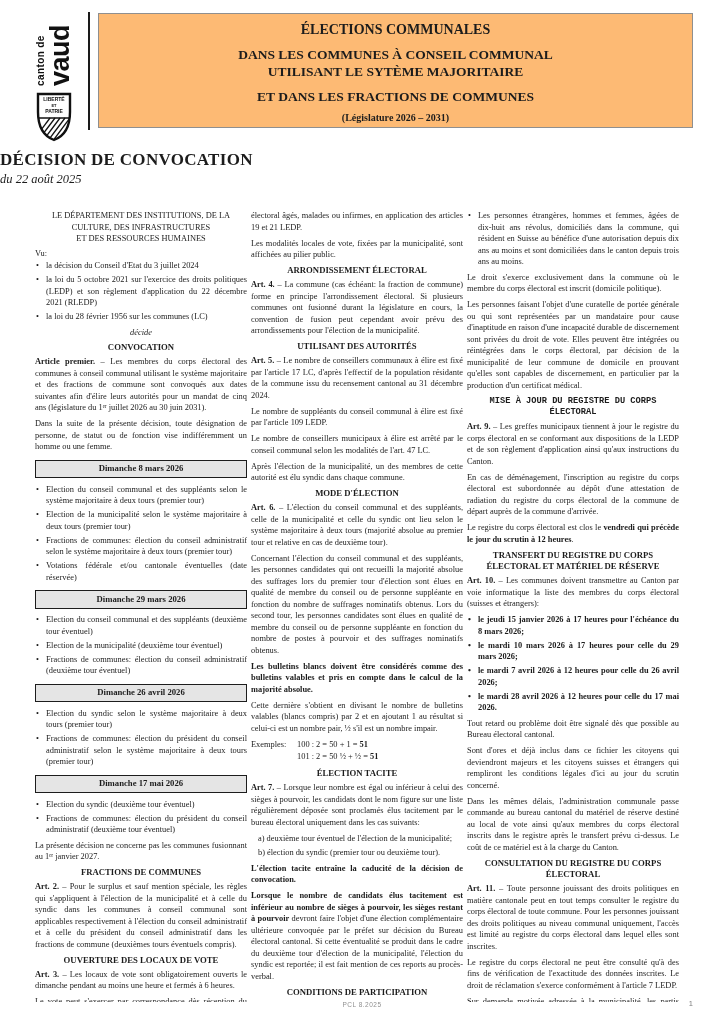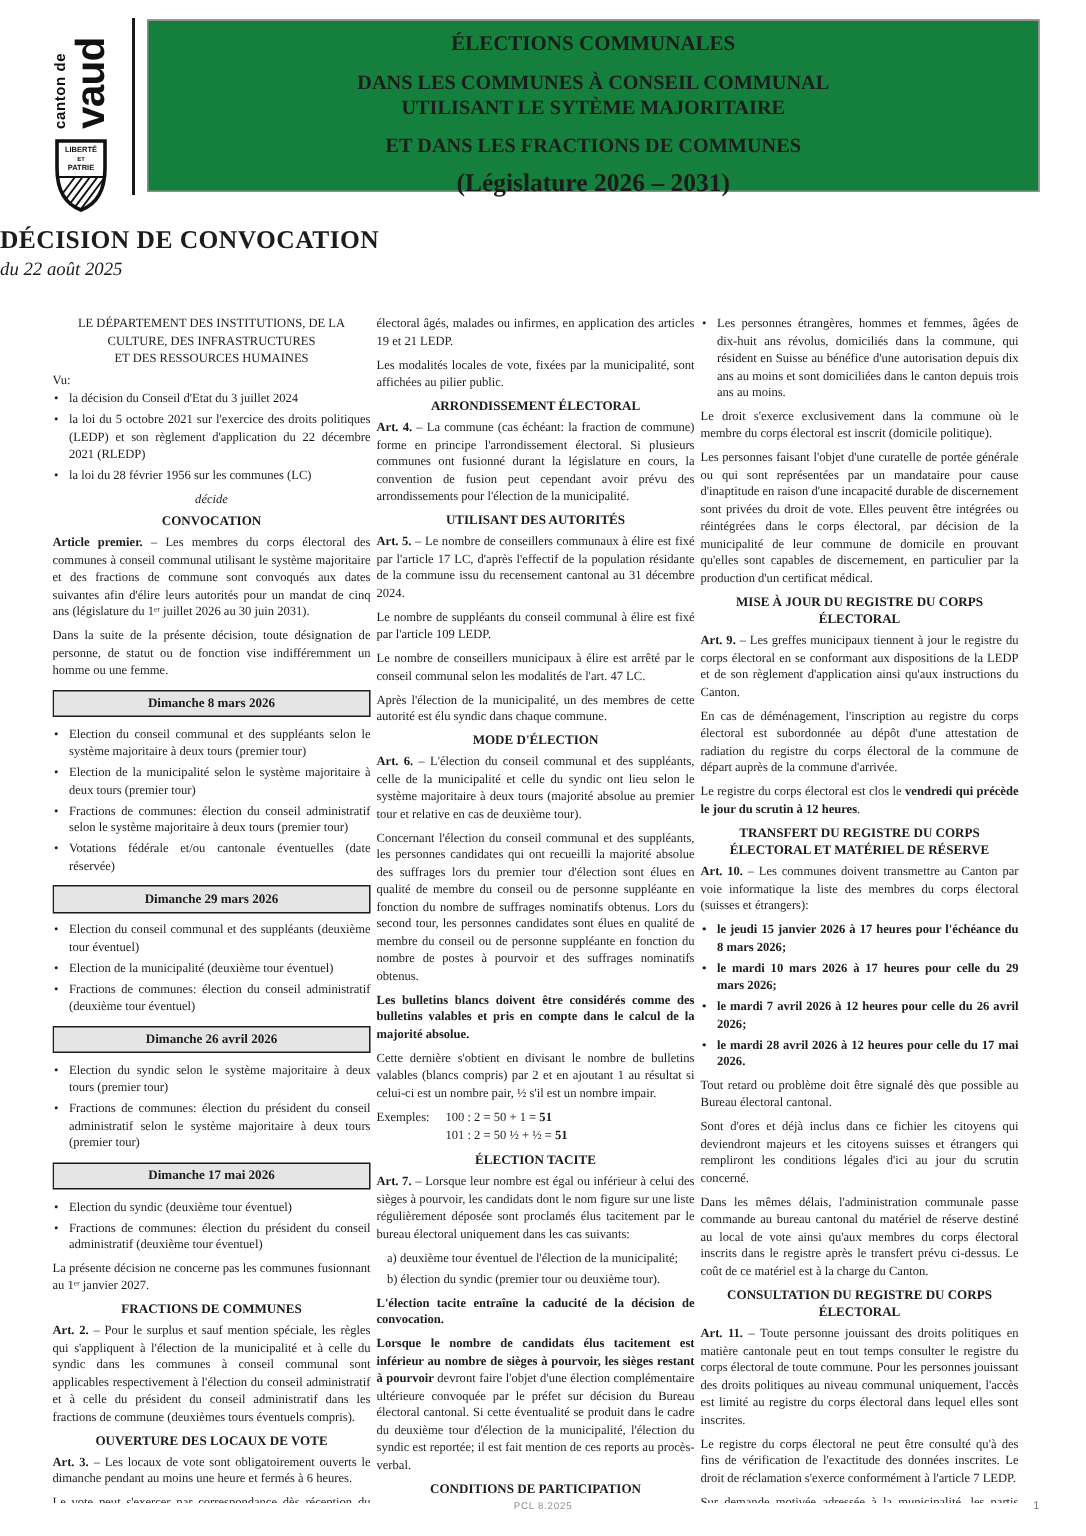--- a/index.html
+++ b/index.html
@@ -13,28 +13,28 @@
   .logo-rotated{
     writing-mode:vertical-rl;transform:rotate(180deg);
     height:76px;line-height:1;font-family:"Liberation Sans","DejaVu Sans",sans-serif;
   }
   .logo-canton{display:block;font-size:10px;font-weight:bold;letter-spacing:.4px;line-height:13px;}
   .logo-vaud{display:block;font-size:27px;font-weight:bold;letter-spacing:-.5px;line-height:27px;}
   .crest{position:absolute;left:2px;top:82px;}
   .vrule{position:absolute;left:88px;top:12px;width:2px;height:118px;background:#1a1a1a;}
   .titlebox{
     position:absolute;left:98px;top:13px;width:595px;height:115px;
-    background:#15803d;border:1px solid #8f8f8f;box-sizing:border-box;
+    background:#fdba74;border:1px solid #8f8f8f;box-sizing:border-box;
     text-align:center;font-weight:bold;
   }
   .titlebox .t1{font-size:14px;margin-top:8px;}
   .titlebox .t2{font-size:13.5px;margin-top:9px;}
   .titlebox .t3{font-size:13.5px;margin-top:1px;}
   .titlebox .t4{font-size:13.5px;margin-top:9px;}
-  .titlebox .t5{font-size:17px;margin-top:7px;}
+  .titlebox .t5{font-size:10px;margin-top:7px;}
   .docTitle{position:absolute;left:0;top:150px;width:724px;
     font-size:17px;font-weight:bold;letter-spacing:.3px;}
   .docDate{position:absolute;left:0;top:172px;width:724px;text-align:left;
     font-size:12.5px;font-style:italic;}
   
   .cols{
     position:absolute;left:35px;top:210px;width:660px;height:792px;
     display:flex;gap:4px;overflow:hidden;
   }
   .col{width:212px;font-size:8.4px;line-height:11.5px;text-align:justify;}
@@ -195,21 +195,21 @@
       <p><b>Art. 8.</b><span> – Sont membres du corps électoral en matière communale:</span></p>
 
     </div>
 
     <div class="col">
       <ul class="blt">
         <li>Les personnes étrangères, hommes et femmes, âgées de dix-huit ans révolus, domiciliés dans la commune, qui résident en Suisse au bénéfice d'une autorisation depuis dix ans au moins et sont domiciliées dans le canton depuis trois ans au moins.</li>
       </ul>
       <p>Le droit s'exerce exclusivement dans la commune où le membre du corps électoral est inscrit (domicile politique).</p>
       <p>Les personnes faisant l'objet d'une curatelle de portée générale ou qui sont représentées par un mandataire pour cause d'inaptitude en raison d'une incapacité durable de discernement sont privées du droit de vote. Elles peuvent être intégrées ou réintégrées dans le corps électoral, par décision de la municipalité de leur commune de domicile en prouvant qu'elles sont capables de discernement, en particulier par la production d'un certificat médical.</p>
-      <div class="cheading" style="padding:0 18px;">MISE À JOUR DU REGISTRE DU CORPS ÉLECTORAL</div>
+      <div class="cheading" style="padding:0 18px;font-family:Liberation Mono, monospace;">MISE À JOUR DU REGISTRE DU CORPS ÉLECTORAL</div>
       <p><b>Art. 9.</b><span> – Les greffes municipaux tiennent à jour le registre du corps électoral en se conformant aux dispositions de la LEDP et de son règlement d'application ainsi qu'aux instructions du Canton.</span></p>
       <p>En cas de déménagement, l'inscription au registre du corps électoral est subordonnée au dépôt d'une attestation de radiation du registre du corps électoral de la commune de départ auprès de la commune d'arrivée.</p>
       <p><span>Le registre du corps électoral est clos le </span><b>vendredi qui précède le jour du scrutin à 12 heures</b><span>.</span></p>
       <div class="cheading" style="padding:0 16px;">TRANSFERT DU REGISTRE DU CORPS ÉLECTORAL ET MATÉRIEL DE RÉSERVE</div>
       <p><b>Art. 10.</b><span> – Les communes doivent transmettre au Canton par voie informatique la liste des membres du corps électoral (suisses et étrangers):</span></p>
       <ul class="blt boldlist">
         <li>le jeudi 15 janvier 2026 à 17 heures pour l'échéance du 8 mars 2026;</li>
         <li>le mardi 10 mars 2026 à 17 heures pour celle du 29 mars 2026;</li>
         <li>le mardi 7 avril 2026 à 12 heures pour celle du 26 avril 2026;</li>
         <li>le mardi 28 avril 2026 à 12 heures pour celle du 17 mai 2026.</li>

